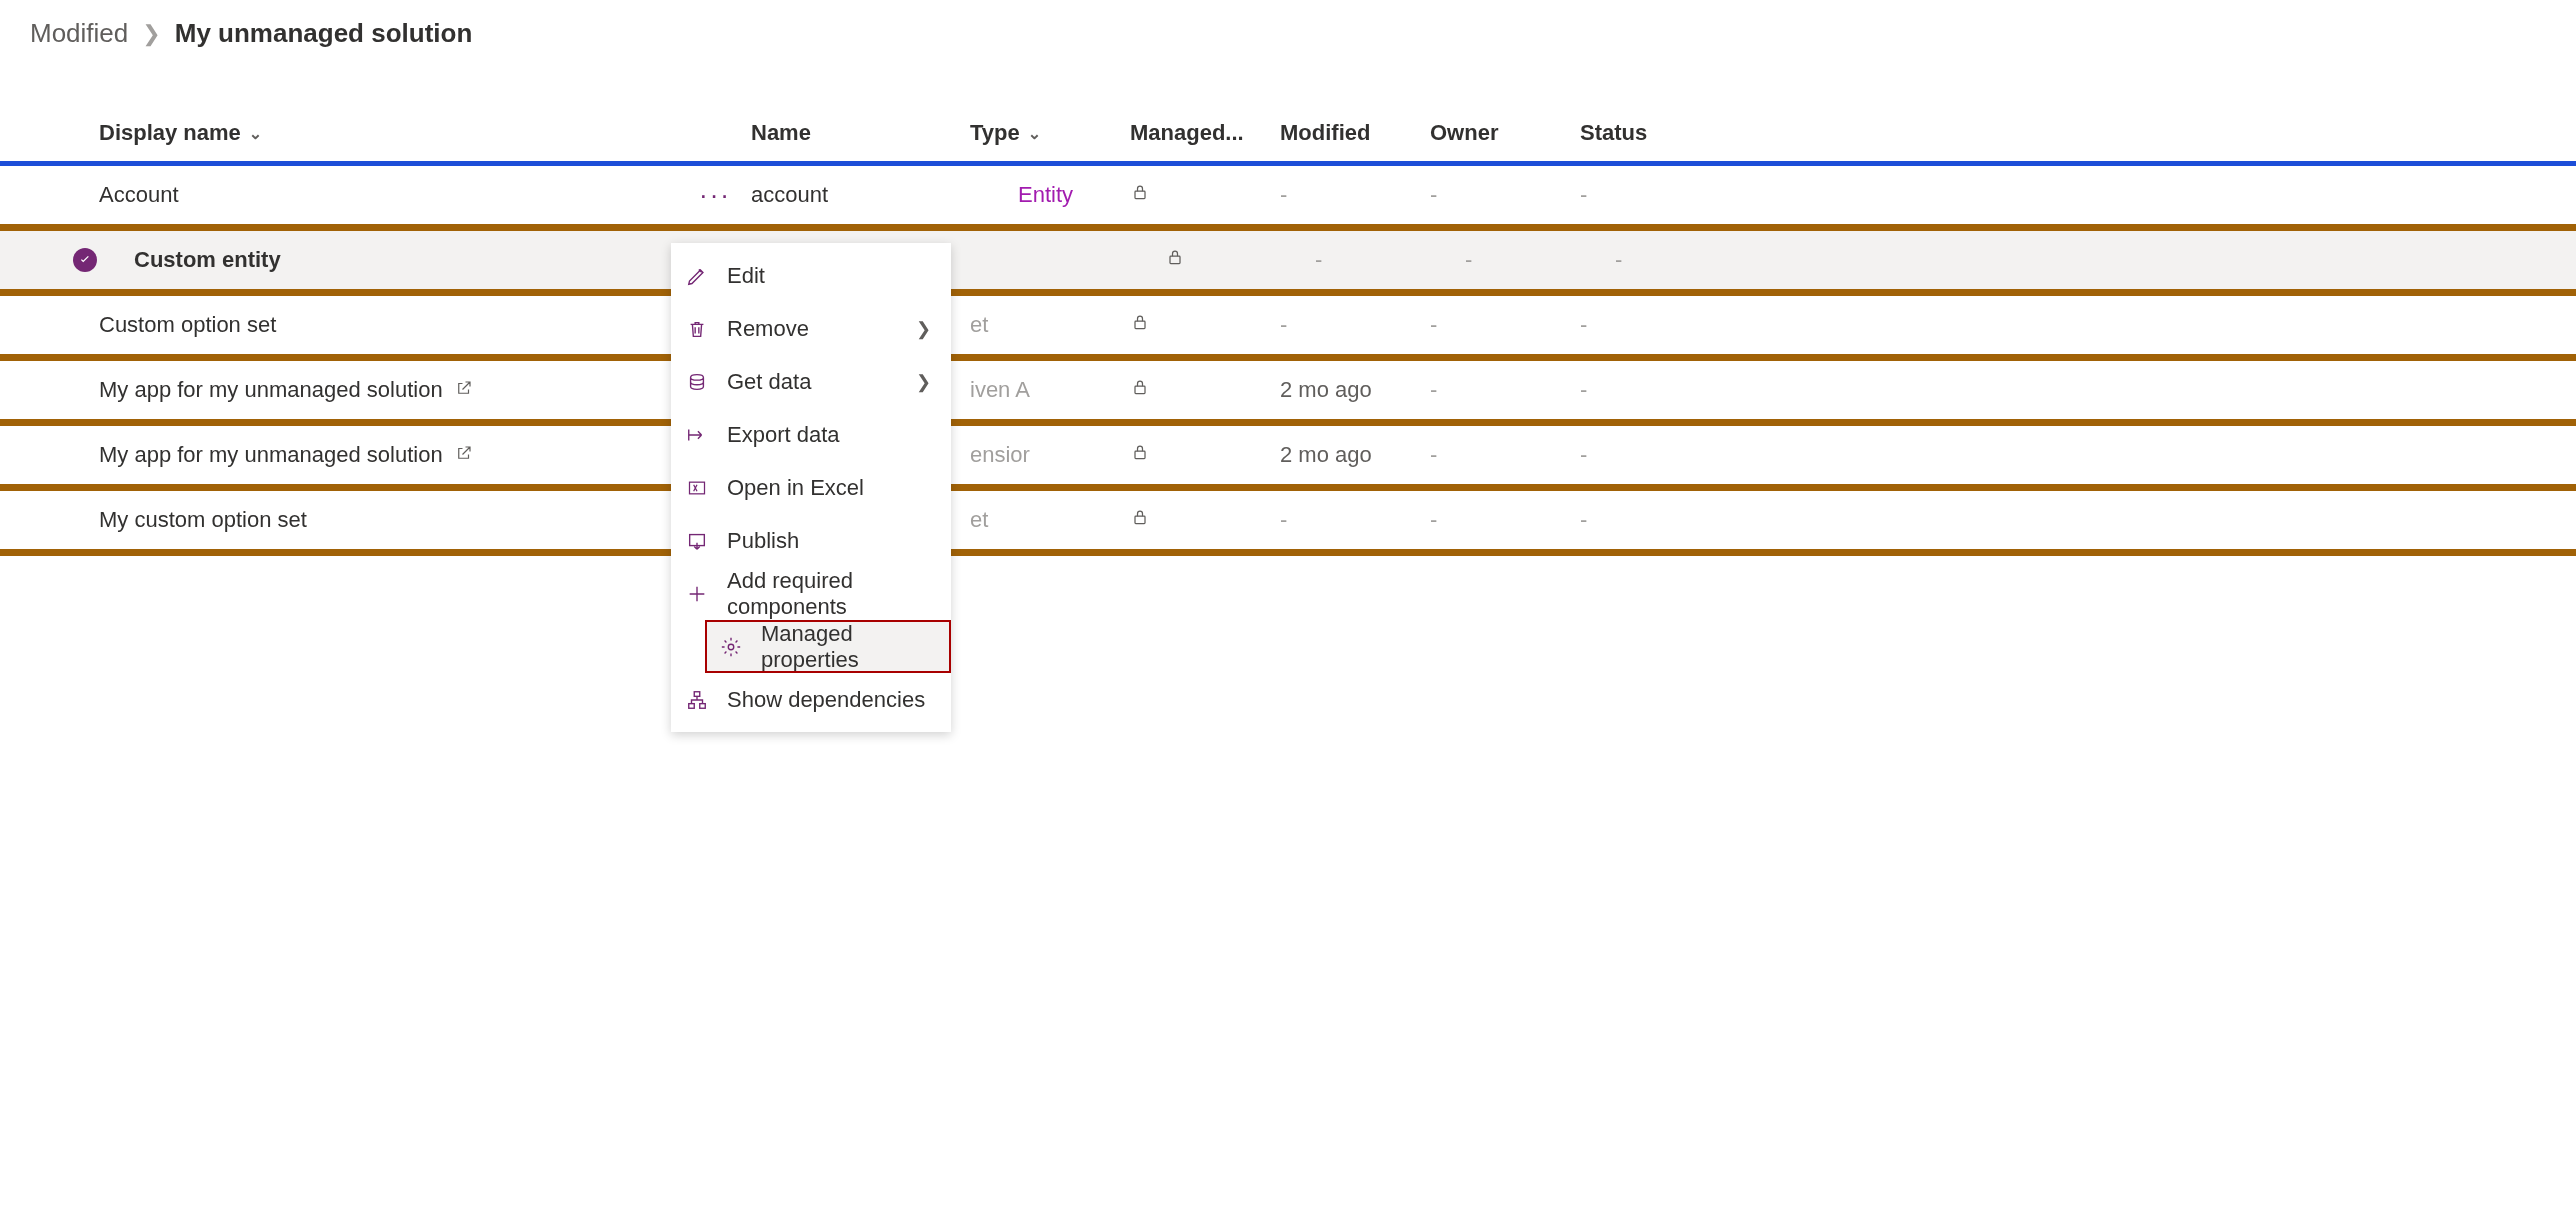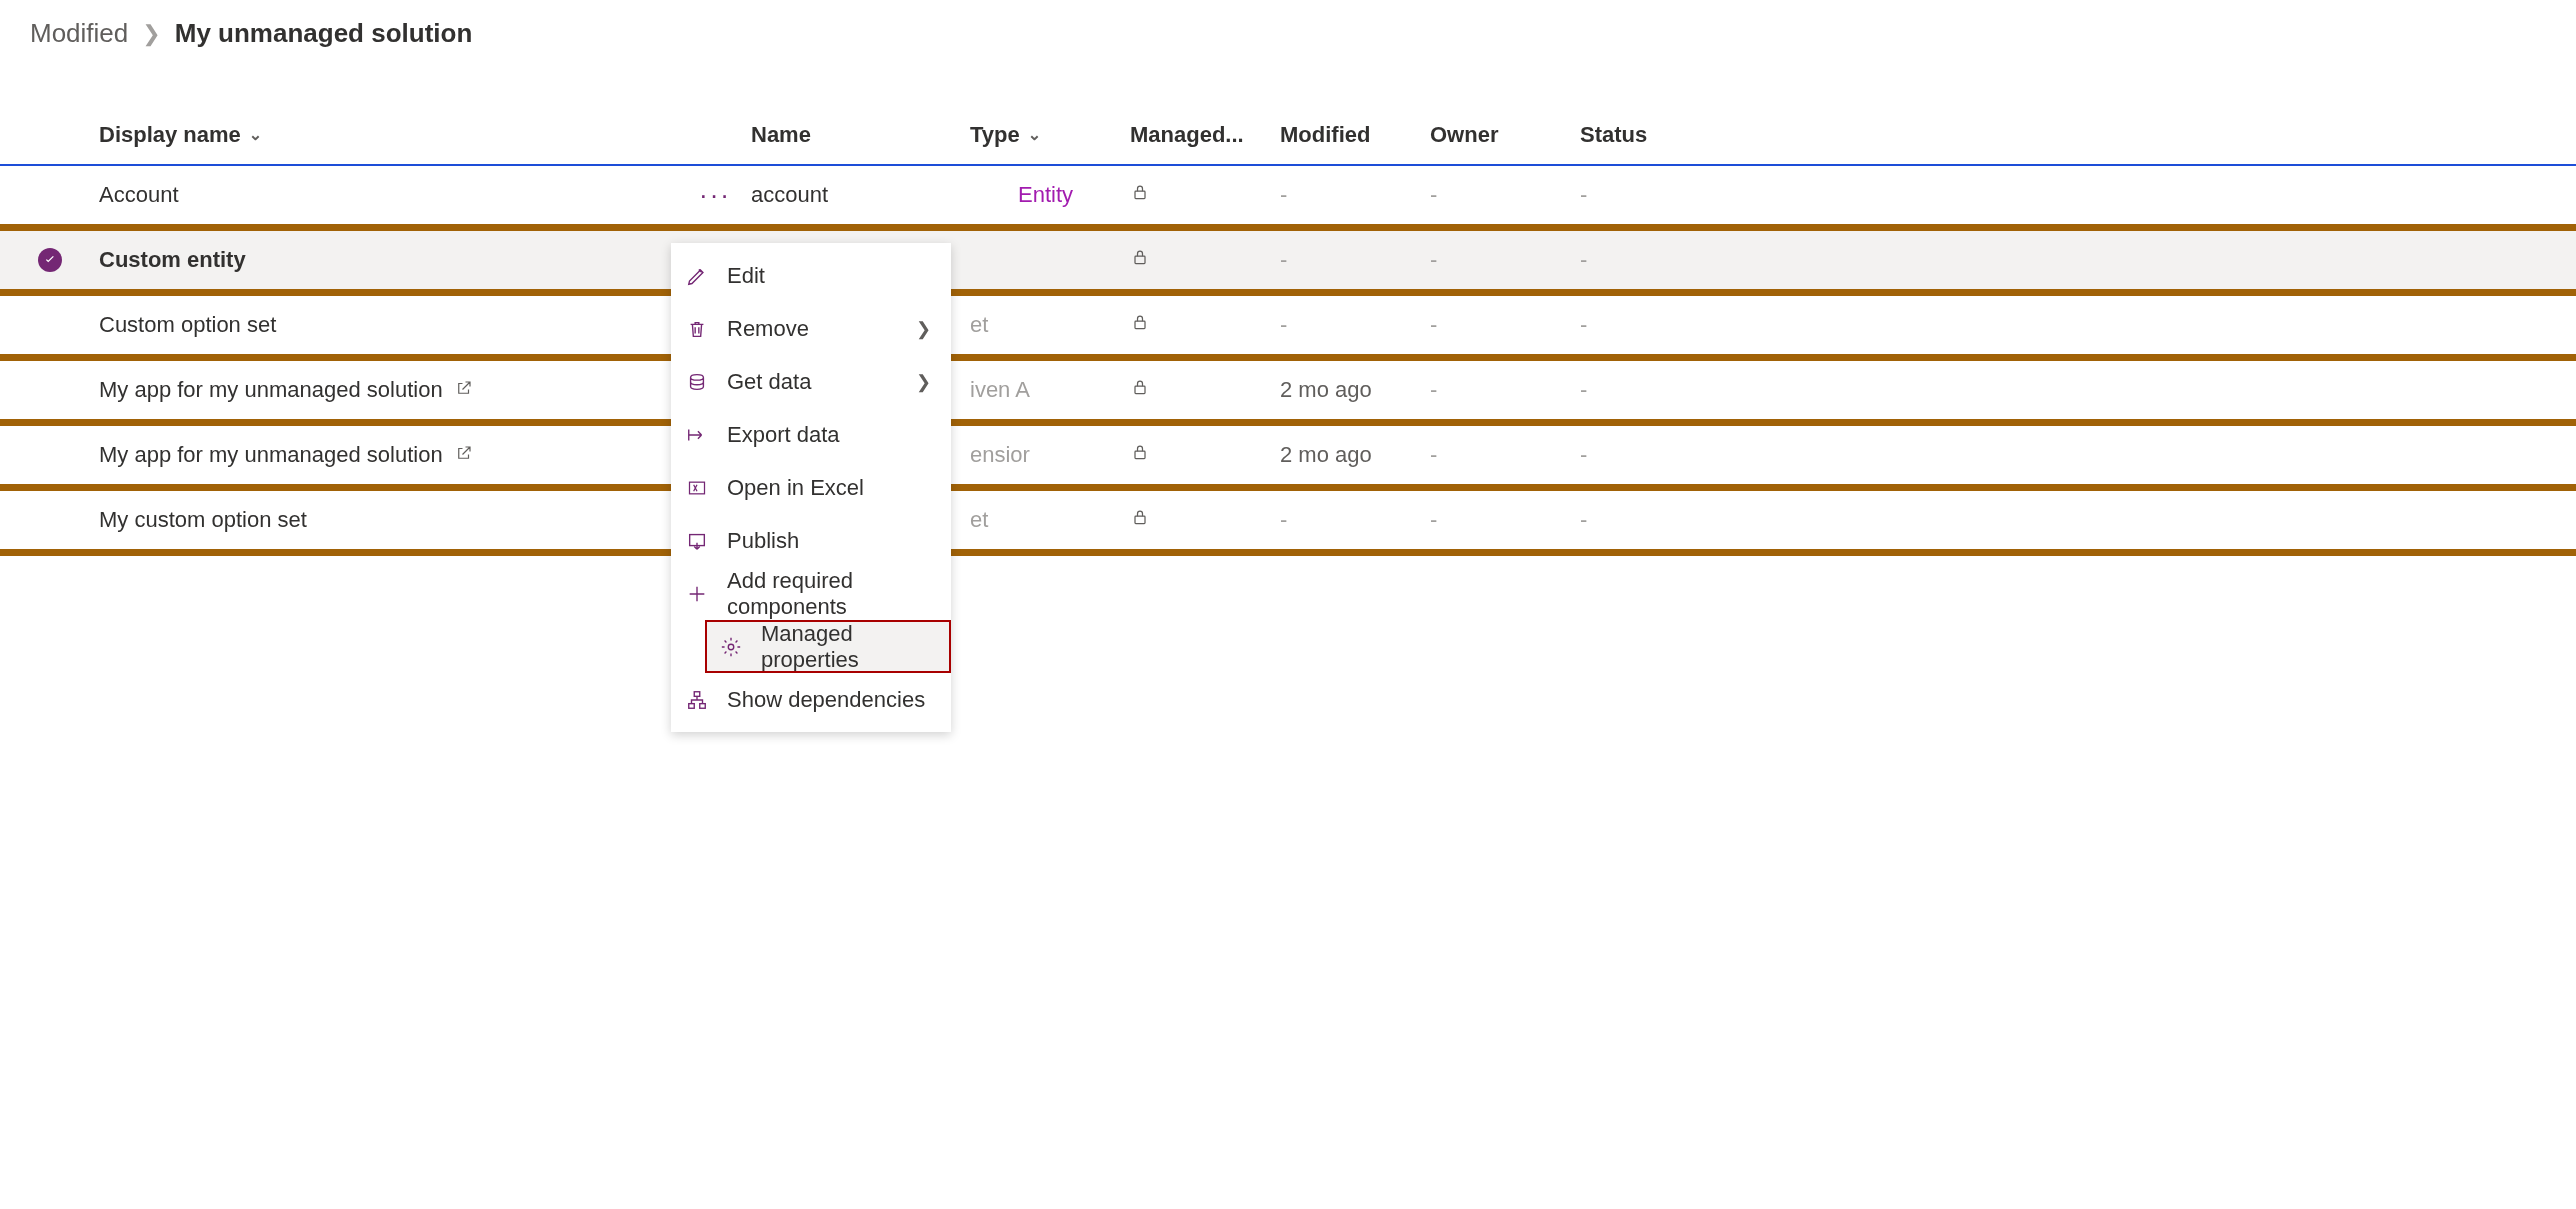--- a/index.html
+++ b/index.html
@@ -25,26 +25,26 @@
   .row {
     display: grid;
     grid-template-columns: 99px 553px 99px 1fr;
     align-items: center;
     min-height: 65px;
     border-bottom: 7px solid #a16207;
     font-size: 22px;
   }
   .row.header {
     border-top: none;
-    border-bottom: 2px solid #1d4ed8;
+    border-bottom: 5px solid #1d4ed8;
     font-weight: 600;
     color: #323130;
     min-height: 61px;
   }
-  .row.selected { background: #f3f2f1; }
+  .row.selected { background: #f3f2f1; padding-left: 35px; }
   .sel-col { display:flex; justify-content:center; }
   .check-circle {
     width: 24px; height: 24px; border-radius: 50%;
     background: #742774;
     display:flex; align-items:center; justify-content:center;
   }
   .check-circle svg { width:14px; height:14px; fill:#fff; }
   .display-col { display:flex; align-items:center; gap:12px; }
   .sort-chev { color:#605e5c; font-size:16px; }
   .ext-icon { color:#605e5c; }

